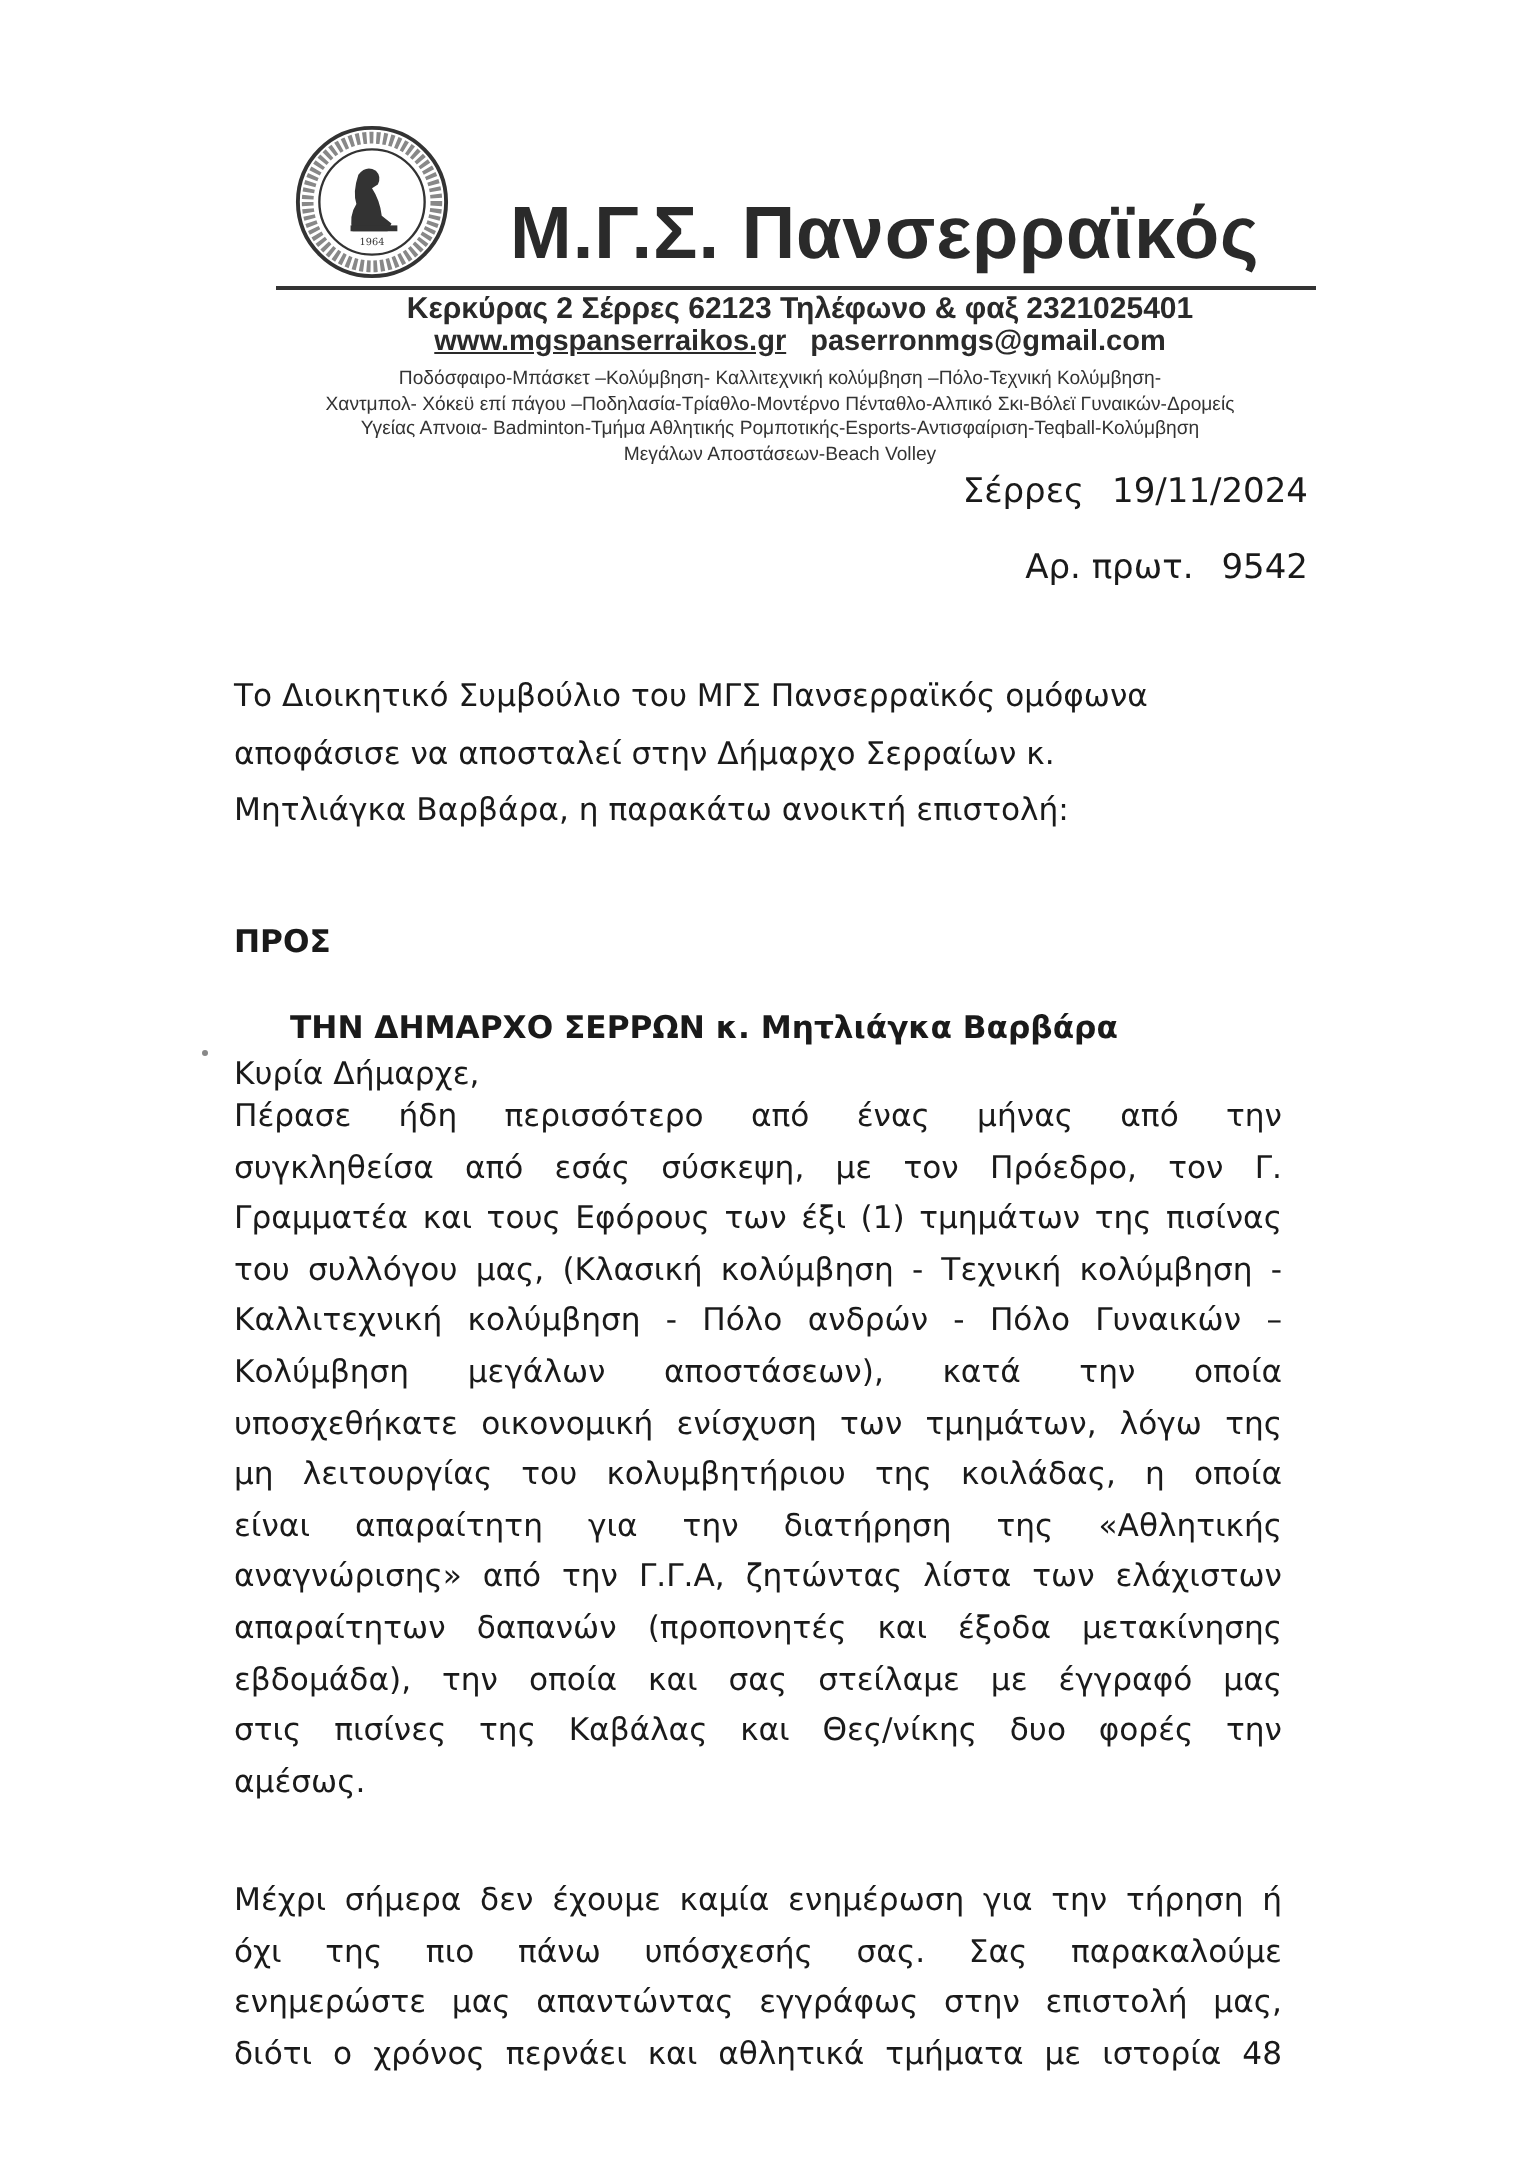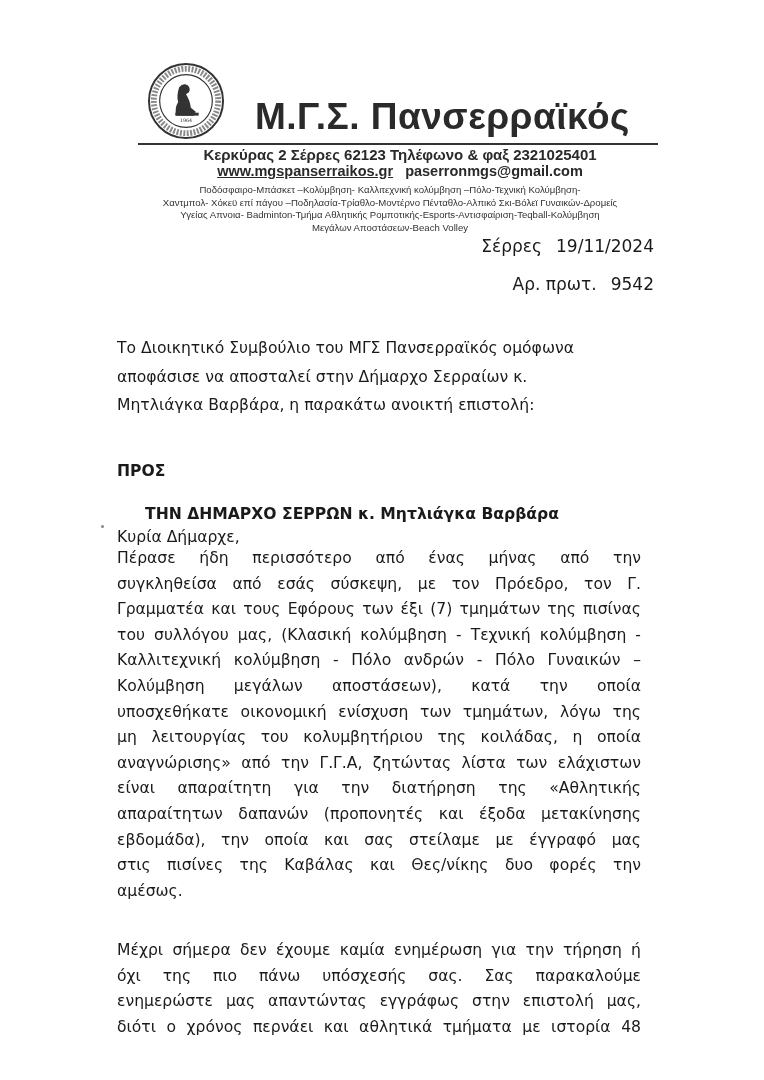--- a/index.html
+++ b/index.html
@@ -106,42 +106,42 @@
   <div class="body-text salutation" style="top:512px">Κυρία Δήμαρχε,</div>
 
   <div class="body-text para p1">
     <span class="line j">
         <span>Πέρασε ήδη περισσότερο από ένας μήνας από την</span>
       </span>
     <span class="line j">
         <span>συγκληθείσα από εσάς σύσκεψη, με τον Πρόεδρο, τον Γ.</span>
       </span>
     <span class="line j">
-        <span>Γραμματέα και τους Εφόρους των έξι (7) τμημάτων της πισίνας</span>
+        <span>Γραμματέα και τους Εφόρους των έξι (1) τμημάτων της πισίνας</span>
       </span>
     <span class="line j">
         <span>του συλλόγου μας, (Κλασική κολύμβηση - Τεχνική κολύμβηση -</span>
       </span>
     <span class="line j">
         <span>Καλλιτεχνική κολύμβηση - Πόλο ανδρών - Πόλο Γυναικών –</span>
       </span>
     <span class="line j">
         <span>Κολύμβηση μεγάλων αποστάσεων),  κατά την οποία</span>
       </span>
     <span class="line j">
         <span>υποσχεθήκατε οικονομική ενίσχυση των τμημάτων, λόγω της</span>
       </span>
     <span class="line j">
         <span>μη λειτουργίας του κολυμβητήριου της κοιλάδας, η οποία</span>
       </span>
     <span class="line j">
-        <span>αναγνώρισης» από την Γ.Γ.Α, ζητώντας λίστα των ελάχιστων</span>
+        <span>είναι απαραίτητη για την διατήρηση της «Αθλητικής</span>
       </span>
     <span class="line j">
-        <span>είναι απαραίτητη για την διατήρηση της «Αθλητικής</span>
+        <span>αναγνώρισης» από την Γ.Γ.Α, ζητώντας λίστα των ελάχιστων</span>
       </span>
     <span class="line j">
         <span>απαραίτητων δαπανών (προπονητές και έξοδα μετακίνησης</span>
       </span>
     <span class="line j">
         <span>εβδομάδα), την οποία και σας στείλαμε με έγγραφό μας</span>
       </span>
     <span class="line j">
         <span>στις πισίνες της Καβάλας και Θες/νίκης δυο φορές την</span>
       </span>

